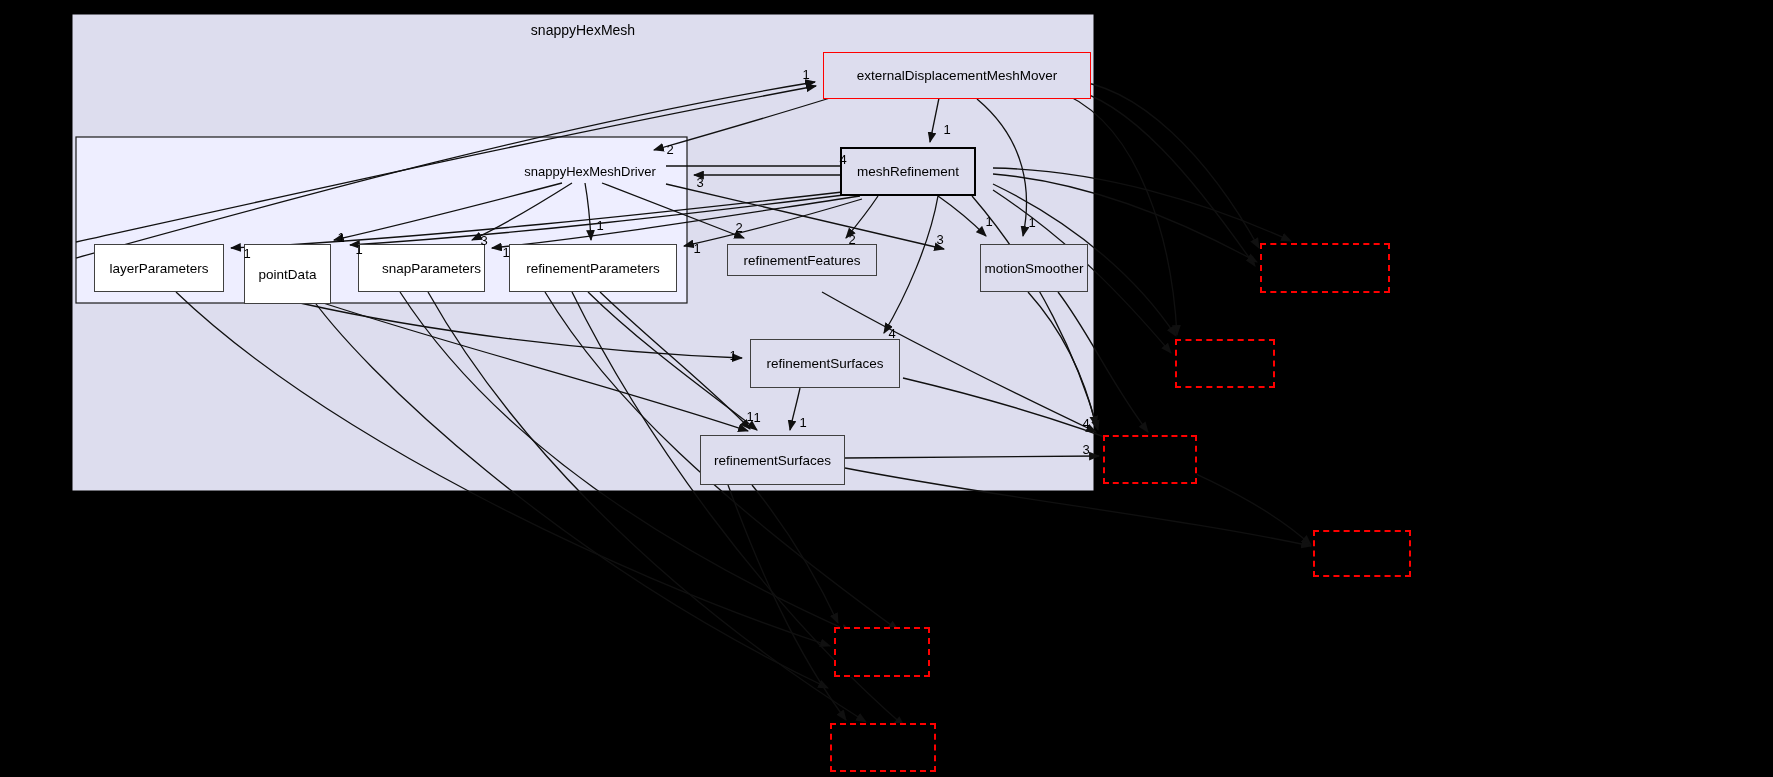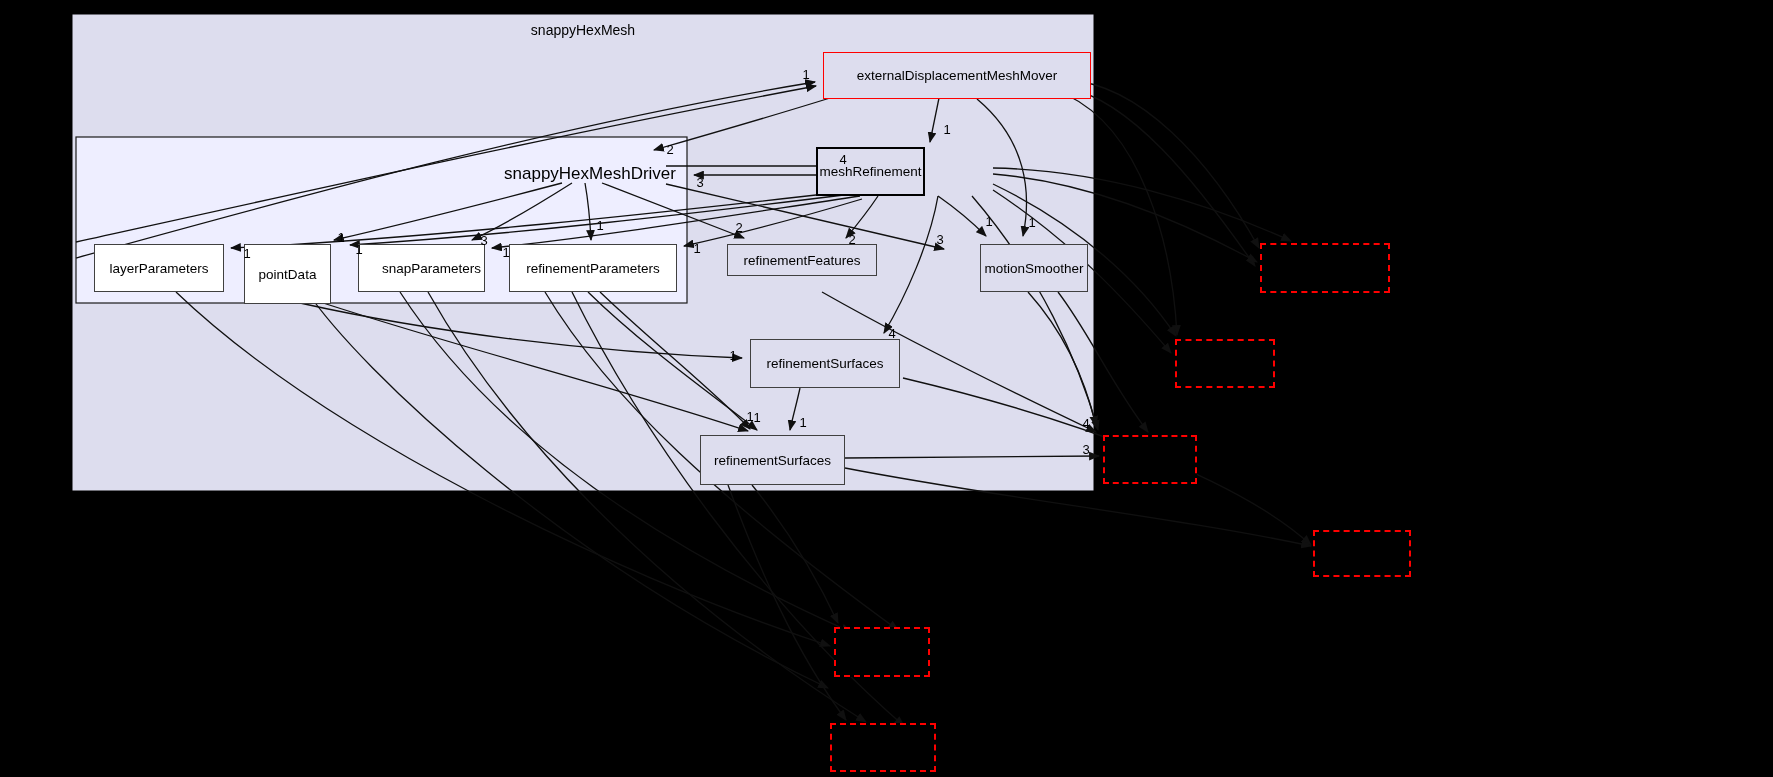--- a/index.html
+++ b/index.html
@@ -19,21 +19,21 @@
   .node{position:absolute;box-sizing:border-box;display:flex;align-items:center;justify-content:center;
         background:var(--node-fill);border:1.4px solid var(--node-border);
         font-size:13.5px;color:var(--text-color);white-space:nowrap;cursor:pointer;}
   .node.lav{background:var(--outer-cluster-bg);}
   .node.bold-border{border:2.2px solid #000000;}
   .node.red-border{border:1.6px solid var(--highlight-red);}
   .ext{position:absolute;box-sizing:border-box;background:var(--canvas-bg);
        border:2px dashed var(--highlight-red);cursor:pointer;}
   .cluster-title{position:absolute;transform:translateX(-50%);color:var(--text-color);
        font-size:14px;white-space:nowrap;cursor:pointer;}
-  .inner-title{font-size:17px;}
+  .inner-title{font-size:13px;}
   .elabel{position:absolute;transform:translate(-50%,-55%);font-size:13px;color:var(--text-color);
        line-height:1;pointer-events:none;}
 </style>
 </head>
 <body>
 
 <div id="canvas">
 
   <svg id="graph-svg" width="1773" height="777" viewBox="0 0 1773 777">
     <defs>
@@ -94,21 +94,21 @@
       <path class="edge" marker-end="url(#arr)" d="M 290,292 C 430,340 610,385 748,431"></path>
     </g>
   </svg>
 
   <span class="cluster-title" style="left:583px;top:22px;">snappyHexMesh</span>
 
   <span class="cluster-title inner-title" style="left:590px;top:164px;">snappyHexMeshDriver</span>
 
   <div class="node lav red-border" style="left:823px;top:52px;width:268px;height:47px;">externalDisplacementMeshMover</div>
 
-  <div class="node lav bold-border" style="left:816px;top:147px;width:109px;height:49px;">meshRefinement</div>
+  <div class="node lav bold-border" style="left:840px;top:147px;width:136px;height:49px;">meshRefinement</div>
 
   <div class="node" style="left:94px;top:244px;width:130px;height:48px;">layerParameters</div>
 
   <div class="node" style="left:244px;top:244px;width:87px;height:60px;">pointData</div>
 
   <div class="node" style="left:358px;top:244px;width:127px;height:48px;padding-left:20px;">snapParameters</div>
 
   <div class="node" style="left:509px;top:244px;width:168px;height:48px;">refinementParameters</div>
 
   <div class="node lav" style="left:727px;top:244px;width:150px;height:32px;">refinementFeatures</div>

